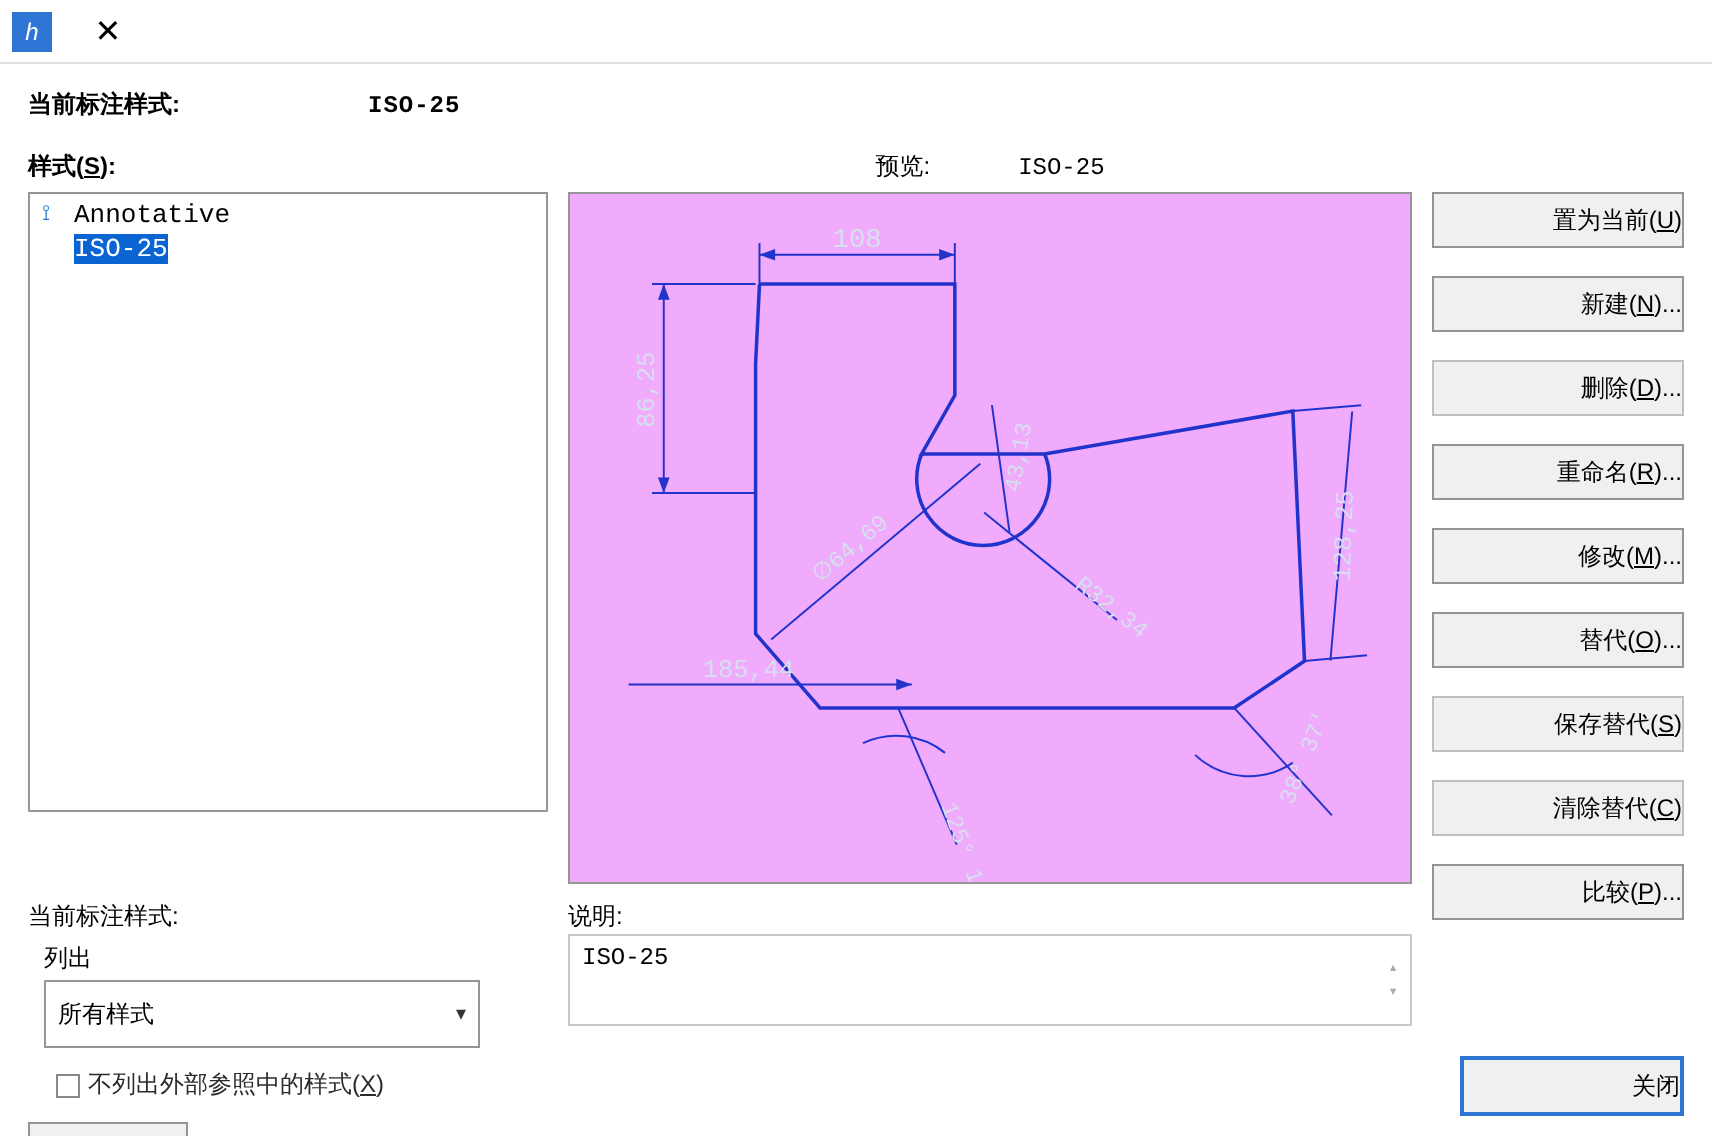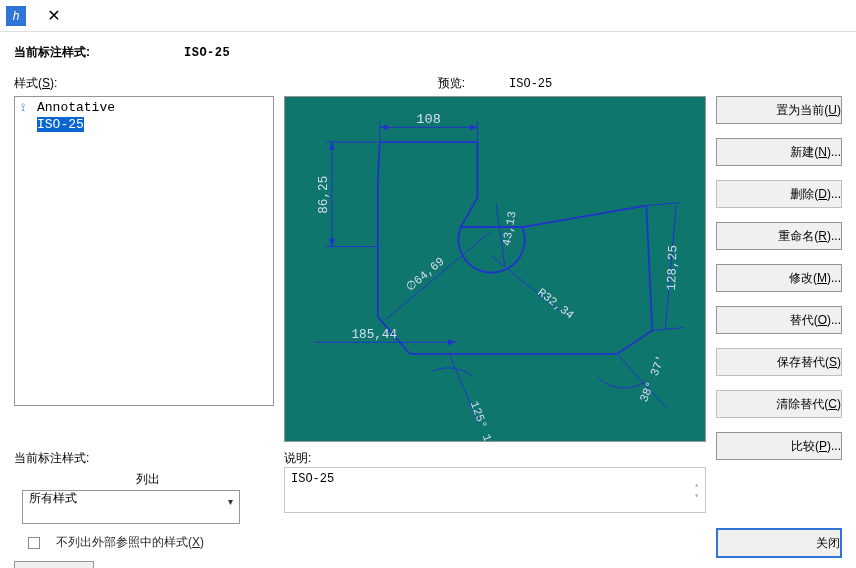--- a/index.html
+++ b/index.html
@@ -47,21 +47,21 @@
   .row-current {
     grid-column: 1 / span 3;
     display: flex;
     align-items: center;
     margin-bottom: 14px;
     font-weight: bold;
   }
   .row-current .label { width: 170px; }
   .row-current .value { font-family: "Courier New", monospace; letter-spacing: 0.5px; }
 
-  .styles-label { grid-column: 1; margin-bottom: 4px; }
+  .styles-label { grid-column: 1; margin-bottom: 4px; font-weight: bold; }
   .preview-label { grid-column: 2; margin-bottom: 4px; text-align: center; }
   .preview-label .name { font-family: "Courier New", monospace; margin-left: 44px; }
 
   .styles-list {
     grid-column: 1;
     grid-row: 3;
     border: 1px solid #969696;
     background: #fff;
     height: 310px;
     padding: 2px 0;
@@ -76,21 +76,21 @@
   .styles-list .item.selected span { background: #0a64d2; color: #fff; }
   .styles-list .annot-icon {
     width: 14px; margin-right: 2px;
     color: #1d77d1; font-size: 11px;
   }
 
   .preview-pane {
     grid-column: 2;
     grid-row: 3;
     height: 346px;
-    background: #0f766e;
+    background: #f0abfc;
     border: 1px solid #969696;
     position: relative;
   }
   .preview-pane svg { width: 100%; height: 100%; display:block; }
 
   .btn-col {
     grid-column: 3;
     grid-row: 3 / span 3;
     display: flex;
     flex-direction: column;
@@ -110,32 +110,32 @@
     height: 30px;
   }
   .btn.disabled { color: #000000; border-color:#bfbfbf; }
 
   .under-list {
     grid-column: 1;
     grid-row: 4;
     margin-top: 8px;
   }
   .under-list .label { margin-bottom: 4px; }
-  .sublabel { margin: 4px 0 2px 8px; text-align: center; }
+  .sublabel { margin: 4px 0 2px 8px; }
   .select {
     width: 218px;
     height: 23px;
     border: 1px solid #969696;
-    display:flex; align-items:flex-end; justify-content:space-between;
+    display:flex; align-items:center; justify-content:space-between;
     padding: 16px 6px;
     margin-left: 8px;
     background:#fff;
   }
   .select .chev { font-size: 10px; color:#333; }
-  .chk-row { display:flex; align-items:center; gap:16px; margin: 10px 0 0 14px; color:#2b2b2b; }
+  .chk-row { display:flex; align-items:center; gap:4px; margin: 10px 0 0 14px; color:#2b2b2b; }
   .chk { width:12px; height:12px; border:1px solid #888; background:#fff; }
 
   .desc-block {
     grid-column: 2;
     grid-row: 4;
     margin-top: 8px;
   }
   .desc-box {
     border: 1px solid #c8c8c8;
     height: 46px;
@@ -150,21 +150,21 @@
     grid-row: 5;
     display:flex;
     margin-top: 10px;
   }
   .footer .btn { width: 80px; }
   .footer-right {
     position:absolute;
     right: 14px;
     bottom: 10px;
   }
-  .footer-right .btn { width: 126px; }
+  .footer-right .btn { width: 112px; }
 
   .u { text-decoration: underline; }
 </style>
 </head>
 <body>
 
 <div class="titlebar">
   <div class="app-icon">h</div>
   <div class="close">✕</div>
 </div>

